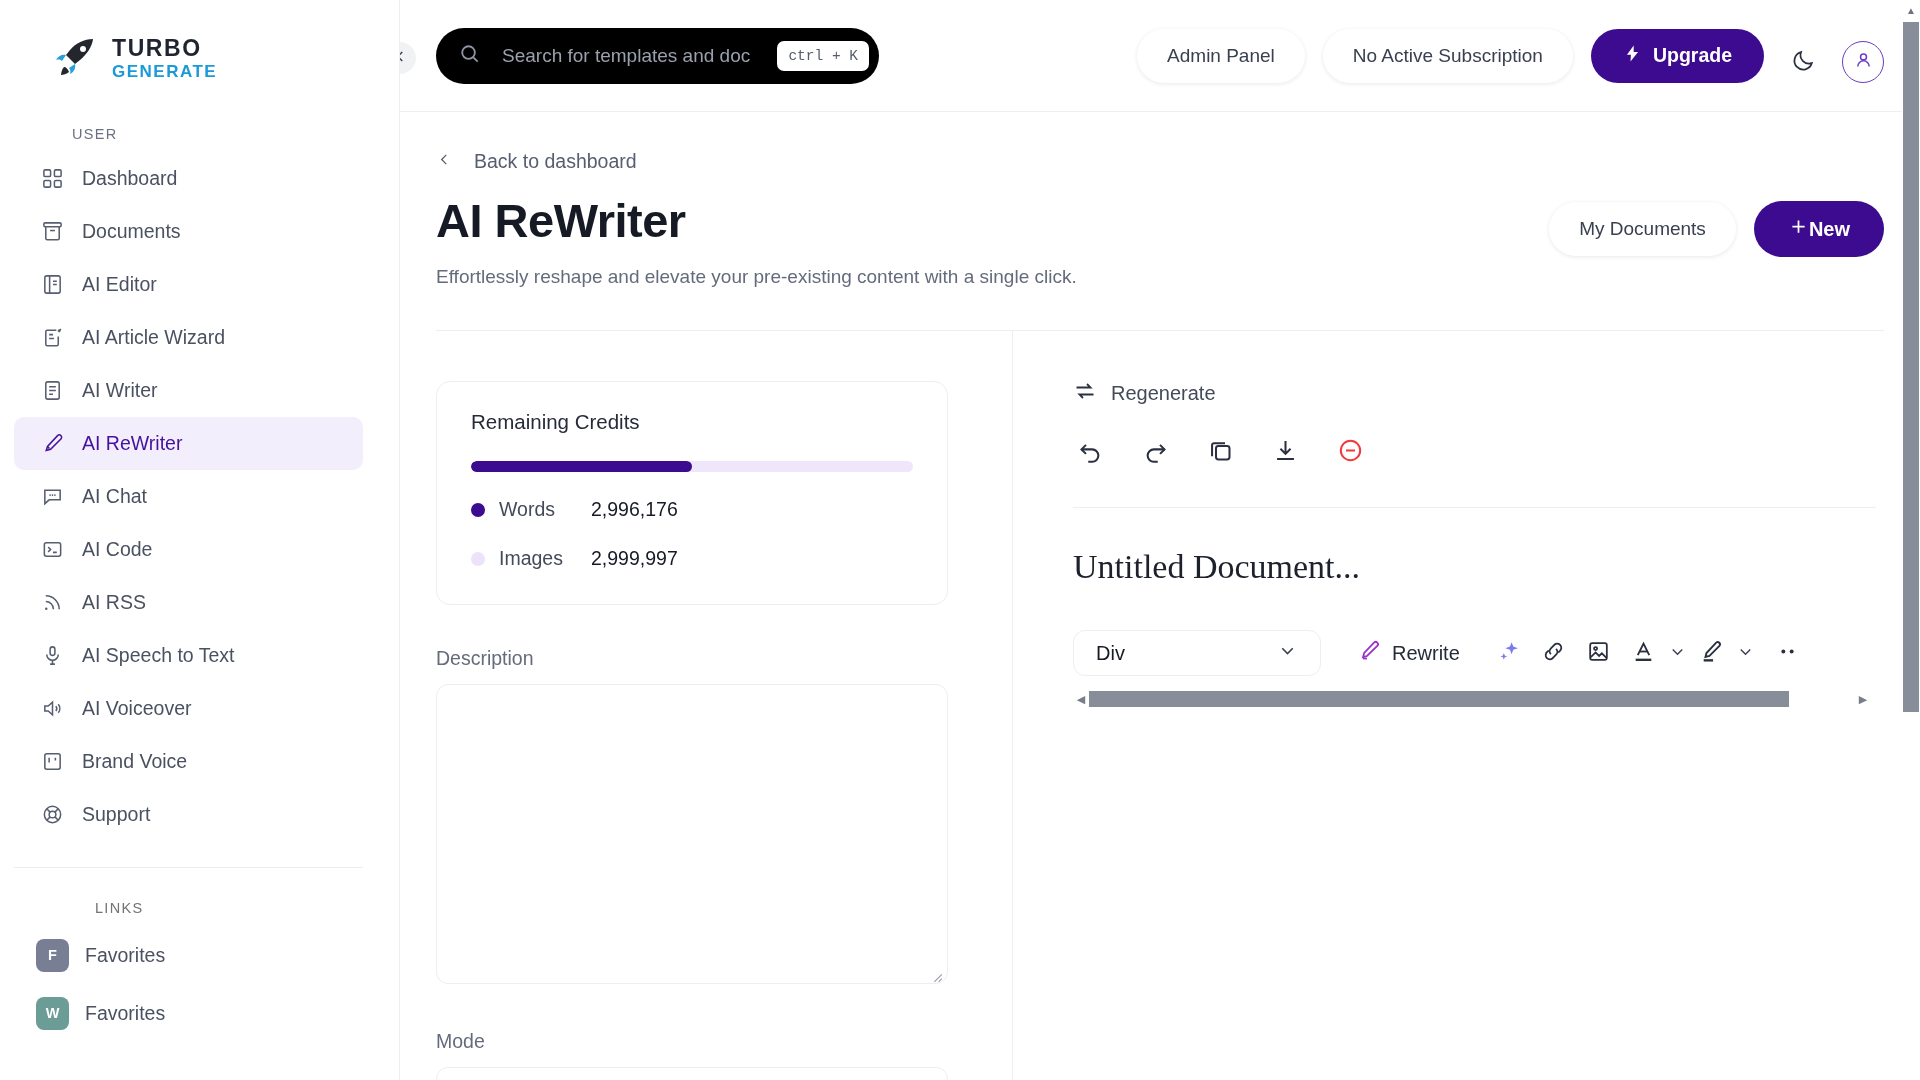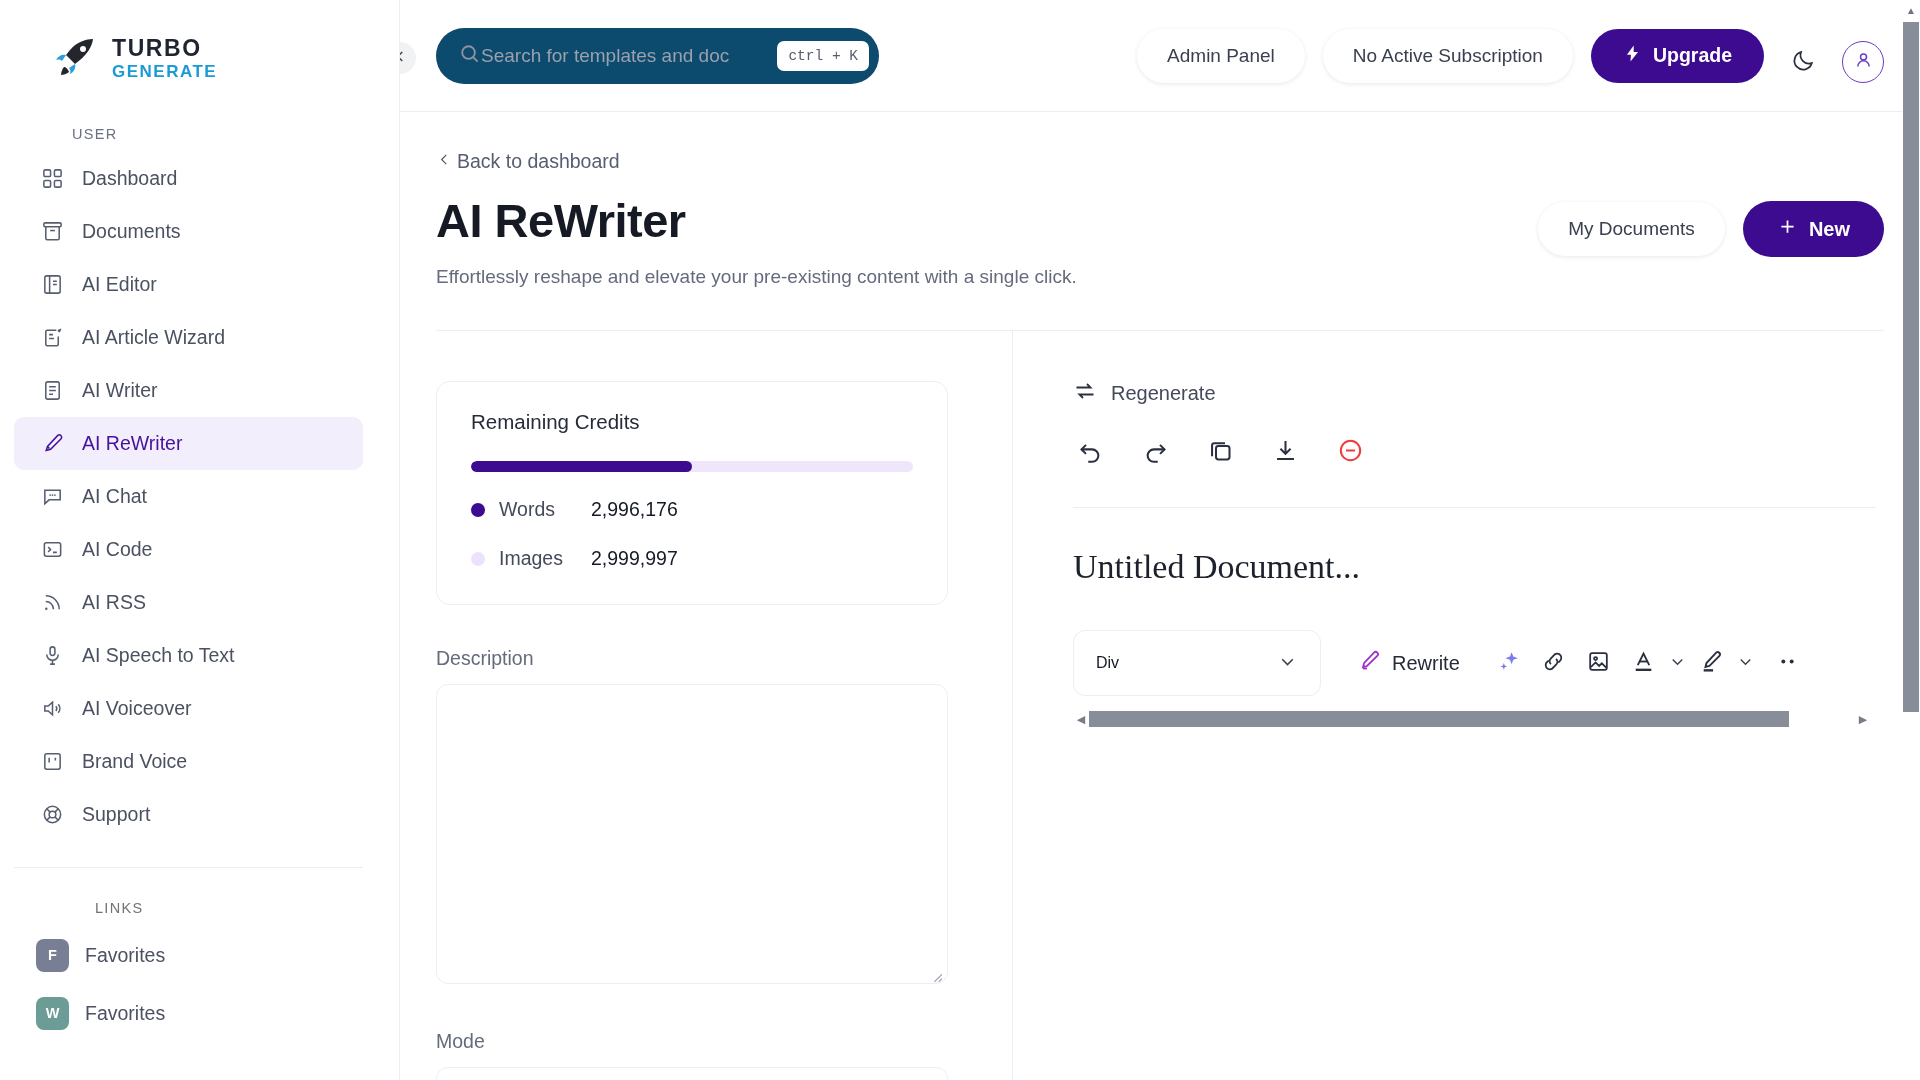--- a/index.html
+++ b/index.html
@@ -87,22 +87,22 @@
   .collapse-btn {
     position: absolute; left: -16px; top: 42px;
     width: 32px; height: 32px; border-radius: 50%;
     background: #f1f2f4; border: none;
     display: flex; align-items: center; justify-content: center;
     cursor: pointer; color: #3a4050; font-size: 16px; z-index: 5;
   }
   .search-wrap {
     margin-left: 36px;
     width: 443px; height: 56px; border-radius: 28px;
-    background: #0c4a6e;
-    display: flex; align-items: center; gap: 0;
+    background: #000000;
+    display: flex; align-items: center; gap: 21px;
     padding: 0 10px 0 22px;
     cursor: text;
   }
   .search-input {
     flex: 1; border: none; background: transparent; outline: none;
     font-size: 19px; color: #9aa0ad;
     font-family: "Liberation Sans", sans-serif;
   }
   .search-input::placeholder { color: #9aa0ad; }
   .kbd {
@@ -131,32 +131,32 @@
   .avatar-ring {
     width: 42px; height: 42px; border-radius: 50%;
     border: 1.8px solid #6c3cc4;
     display: flex; align-items: center; justify-content: center;
     cursor: pointer;
   }
 
   
   .page-head { padding: 38px 36px 0 36px; flex: none; }
   .back-link {
-    display: inline-flex; align-items: flex-start; gap: 4px;
+    display: inline-flex; align-items: flex-start; gap: 21px;
     color: #565e70; font-size: 19.5px; cursor: pointer;
   }
   .title-row {
     display: flex; align-items: flex-start; margin-top: 20px;
   }
   .page-title { font-size: 47px; font-weight: bold; color: #151a24; letter-spacing: -.5px; }
   .page-sub { font-size: 19px; color: #646b7c; margin-top: 18px; }
   .head-actions { margin-left: auto; display: flex; align-items: center; gap: 18px; padding-top: 8px; }
   .new-btn {
     height: 56px; border-radius: 28px; background: #3d0b90; color: #fff;
-    border: none; cursor: pointer; display: flex; align-items: center; gap: 11px;
+    border: none; cursor: pointer; display: flex; align-items: center; 
     padding: 0 34px; font-size: 20px; font-weight: bold;
     font-family: "Liberation Sans", sans-serif;
   }
   .head-sep { height: 1px; background: #eceef1; margin: 42px 0 0 0; }
 
   
   .body { display: flex; flex: 1; min-height: 0; }
   .col-left {
     width: 613px; flex: none; border-right: 1px solid #eceef1;
     padding: 50px 36px 0 36px;
@@ -202,23 +202,23 @@
   .tool-btn { background: none; border: none; cursor: pointer; padding: 4px; display:flex; }
   .right-sep { height: 1px; background: #eceef1; margin: 36px 44px 0 0; }
   .doc-title {
     font-family: "Liberation Serif", serif;
     font-size: 34px; color: #1c212c; margin-top: 40px;
   }
   .editor-toolbar {
     display: flex; align-items: center; gap: 0; margin-top: 44px;
   }
   .blk-select {
-    width: 248px; height: 66px; border: 1px solid #eceef1; border-radius: 12px;
+    width: 248px; height: 46px; border: 1px solid #eceef1; border-radius: 12px;
     display: flex; align-items: center; padding: 0 22px;
-    font-size: 16px; color: #151a24; cursor: pointer; flex: none;
+    font-size: 20px; color: #151a24; cursor: pointer; flex: none;
   }
   .rewrite-btn {
     display: flex; align-items: center; gap: 11px; margin-left: 36px;
     background: none; border: none; cursor: pointer;
     font-size: 20px; color: #252b38; font-family: "Liberation Sans", sans-serif;
   }
   .tb-icons { display: flex; align-items: center; gap: 0; margin-left: 26px; }
   .tb-btn { background: none; border: none; cursor: pointer; padding: 6px 10px; display: flex; align-items: center; }
   .chev-small { color: #3a4050; padding: 6px 2px; background:none;border:none;cursor:pointer; display:flex;}
   .hscroll {

